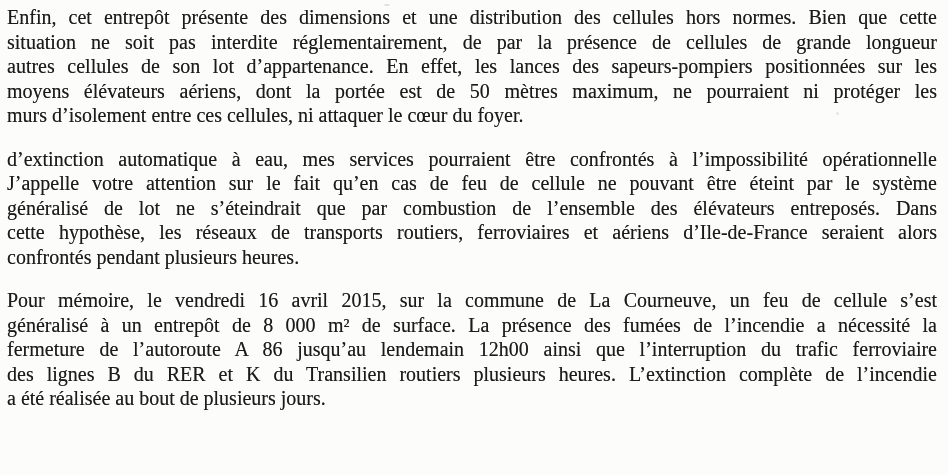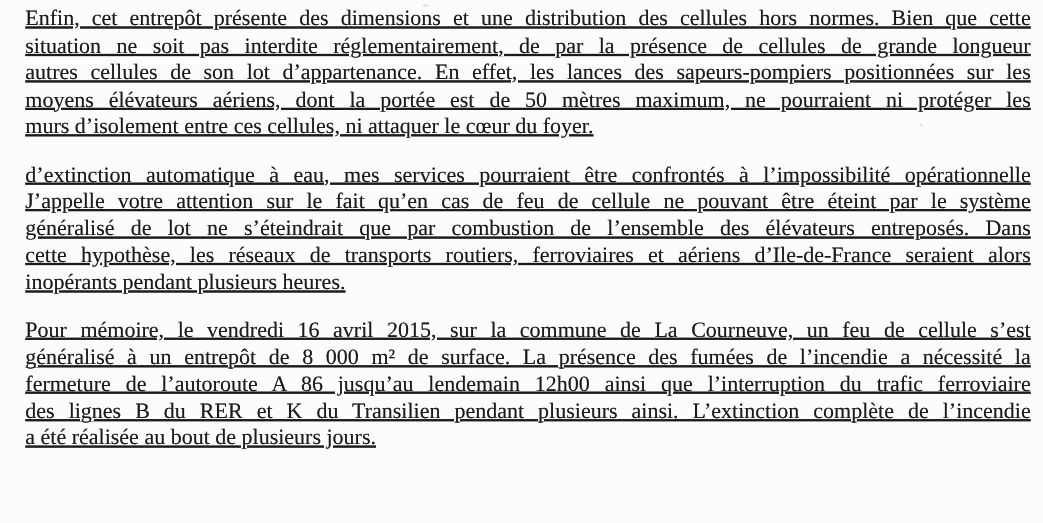--- a/index.html
+++ b/index.html
@@ -12,22 +12,21 @@
     overflow: hidden;
     background: #fcfcfb;
     color: #1b1b1b;
     font-family: "Liberation Serif", "DejaVu Serif", serif;
     position: relative;
   }
   .doc {
     padding: 5px 11px 0 7px;
   }
   .para {
-    margin: 0 0 19px 16px;
-    text-decoration: underline;
+    margin: 0 0 19px 0;
   }
   .line {
     font-size: 20px;
     line-height: 24.5px;
     text-align: justify;
     text-align-last: justify;
     text-shadow: 0 0 0.5px rgba(25,25,25,0.55);
     white-space: normal;
   }
   .line.last {
@@ -55,28 +54,28 @@
     <div class="line">autres cellules de son lot d’appartenance. En effet, les lances des sapeurs-pompiers positionnées sur les</div>
     <div class="line">moyens élévateurs aériens, dont la portée est de 50 mètres maximum, ne pourraient ni protéger les</div>
     <div class="line last">murs d’isolement entre ces cellules, ni attaquer le cœur du foyer.</div>
   </div>
 
   <div class="para">
     <div class="line">d’extinction automatique à eau, mes services pourraient être confrontés à l’impossibilité opérationnelle</div>
     <div class="line">J’appelle votre attention sur le fait qu’en cas de feu de cellule ne pouvant être éteint par le système</div>
     <div class="line">généralisé de lot ne s’éteindrait que par combustion de l’ensemble des élévateurs entreposés. Dans</div>
     <div class="line">cette hypothèse, les réseaux de transports routiers, ferroviaires et aériens d’Ile-de-France seraient alors</div>
-    <div class="line last">inopérants pendant plusieurs heures.</div>
+    <div class="line last">confrontés pendant plusieurs heures.</div>
   </div>
 
   <div class="para">
     <div class="line">Pour mémoire, le vendredi 16 avril 2015, sur la commune de La Courneuve, un feu de cellule s’est</div>
     <div class="line">généralisé à un entrepôt de 8 000 m² de surface. La présence des fumées de l’incendie a nécessité la</div>
     <div class="line">fermeture de l’autoroute A 86 jusqu’au lendemain 12h00 ainsi que l’interruption du trafic ferroviaire</div>
-    <div class="line">des lignes B du RER et K du Transilien pendant plusieurs ainsi. L’extinction complète de l’incendie</div>
+    <div class="line">des lignes B du RER et K du Transilien routiers plusieurs heures. L’extinction complète de l’incendie</div>
     <div class="line last">a été réalisée au bout de plusieurs jours.</div>
   </div>
 
 </div>
 
 <div class="speck speck-1"></div>
 <div class="speck speck-2"></div>
 <div class="speck speck-3"></div>
 
 </body></html>

